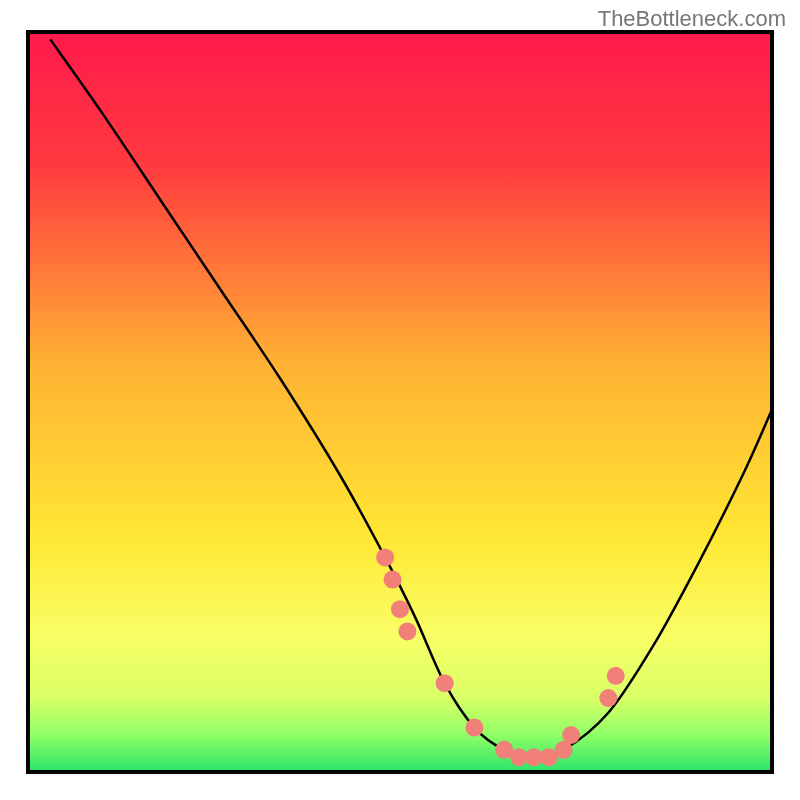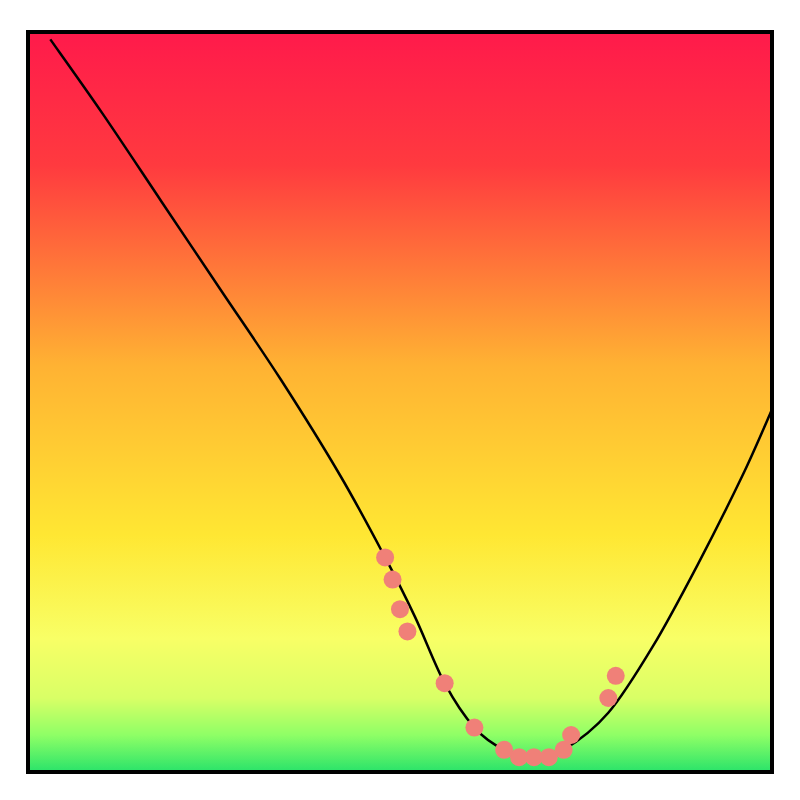--- a/index.html
+++ b/index.html
@@ -20,20 +20,21 @@
     font-size: 22px;
     color: #777;
     font-family: Arial, sans-serif;
   }
   svg { display: block; }
 </style>
 </head>
 <body>
 
 <div class="wrap">
+  <div class="attribution">TheBottleneck.com</div>
 
   <svg id="chart" width="800" height="800" viewBox="0 0 800 800">
     <defs>
       <linearGradient id="bg" x1="0" y1="0" x2="0" y2="1">
         <stop offset="0%" stop-color="#ff1a4b"></stop>
         <stop offset="18%" stop-color="#ff3a3f"></stop>
         <stop offset="45%" stop-color="#ffb233"></stop>
         <stop offset="68%" stop-color="#ffe733"></stop>
         <stop offset="82%" stop-color="#f8ff66"></stop>
         <stop offset="90%" stop-color="#d9ff66"></stop>

